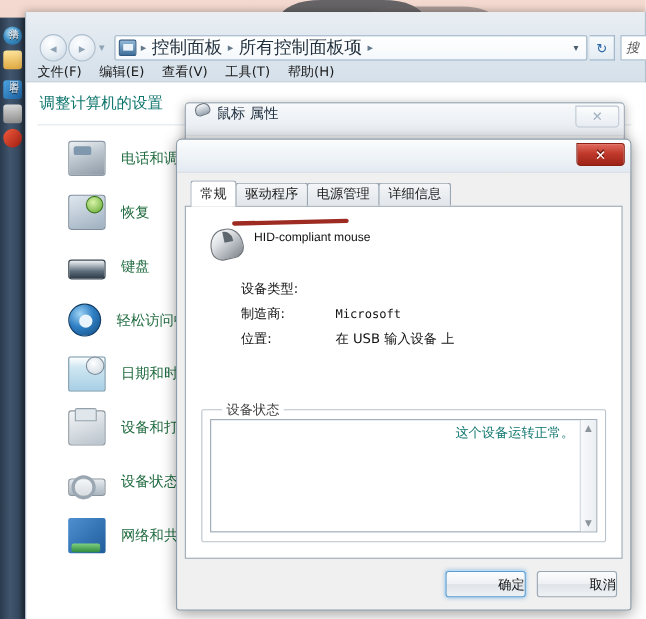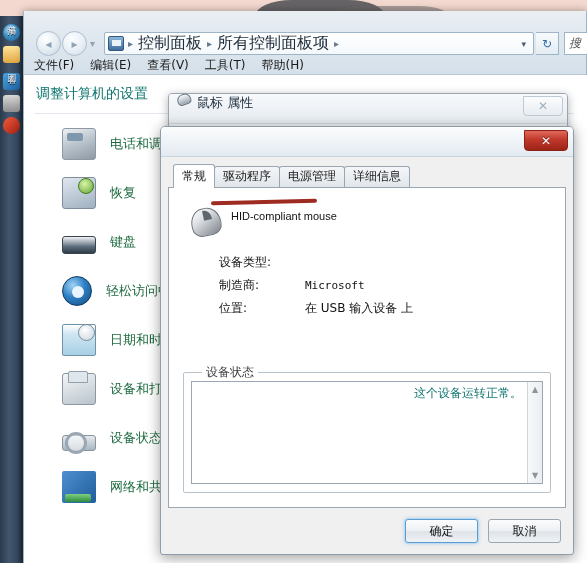--- a/index.html
+++ b/index.html
@@ -370,21 +370,21 @@
     flex: none; height: 46px;
     display: flex; align-items: center; justify-content: flex-end;
     padding-right: 12px; gap: 10px;
   }
   .dlgbtn {
     width: 73px; height: 24px;
     background: linear-gradient(180deg,#fbfcfd 0%,#eef1f4 48%,#dfe4e9 52%,#eef2f5 100%);
     border: 1px solid #9aa7b3;
     border-radius: 3px;
     font-size: 12px; color: #111;
-    display: flex; align-items: center; justify-content: center;
+    display: flex; align-items: center; justify-content: flex-end;
   }
   .dlgbtn.default {
     border-color: #5b9bd0;
     box-shadow: 0 0 0 1px #bcdcf3, 0 0 4px rgba(91,155,208,.55);
   }
 </style>
 </head>
 <body>
 
 <div id="desktop">

